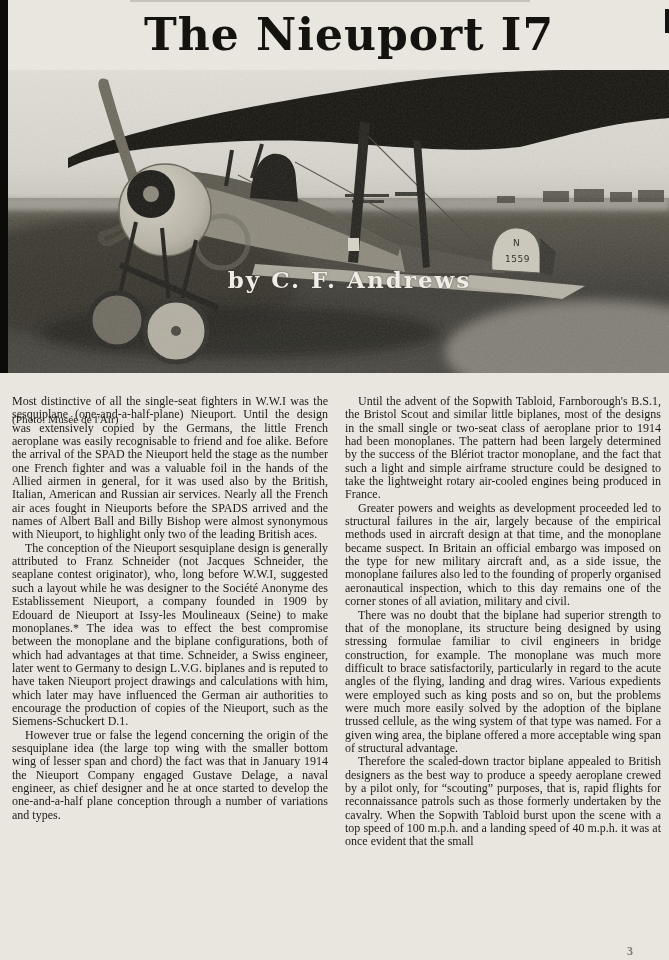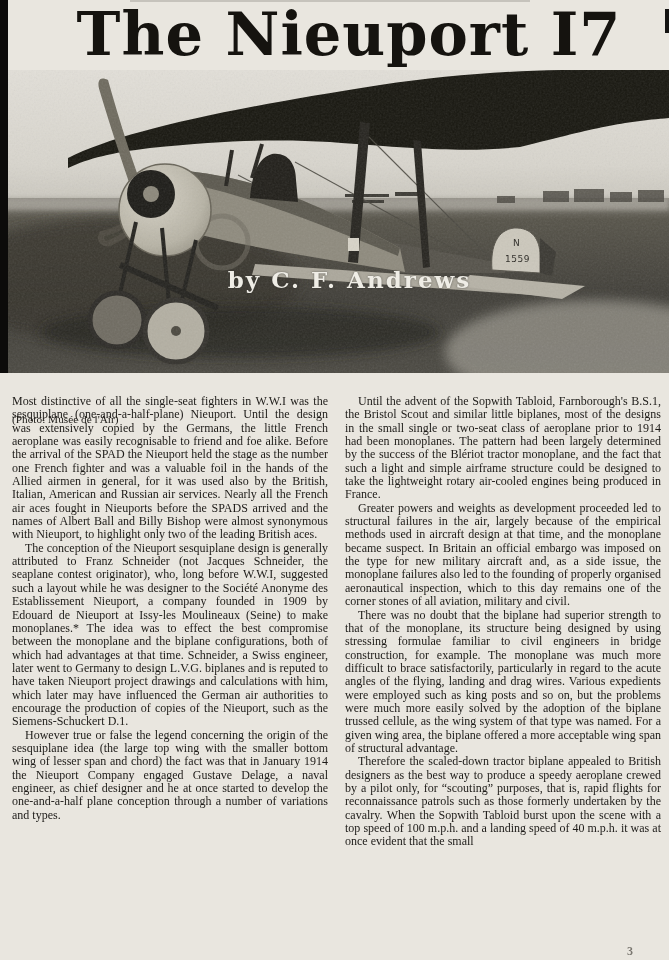--- a/index.html
+++ b/index.html
@@ -23,21 +23,21 @@
     position:absolute;left:130px;top:0;width:400px;height:2px;
     background:#a9a69e;opacity:.55;z-index:5;
   }
   .masthead{
     position:absolute;left:0;top:2px;width:669px;height:68px;
     text-align:center;z-index:4;
   }
   .masthead h1{
     margin:0;
     font-family:"DejaVu Serif","Liberation Serif",serif;
-    font-size:59px;line-height:66px;font-weight:600;
+    font-size:44px;line-height:66px;font-weight:600;
     letter-spacing:1px;color:#15130f;padding-left:29px;
   }
   .photo-wrap{
     position:absolute;left:0;top:70px;width:669px;height:303px;
     z-index:1;
   }
   .photo-wrap svg{display:block;}
   .byline{
     position:absolute;left:15px;top:266px;width:669px;
     text-align:center;

